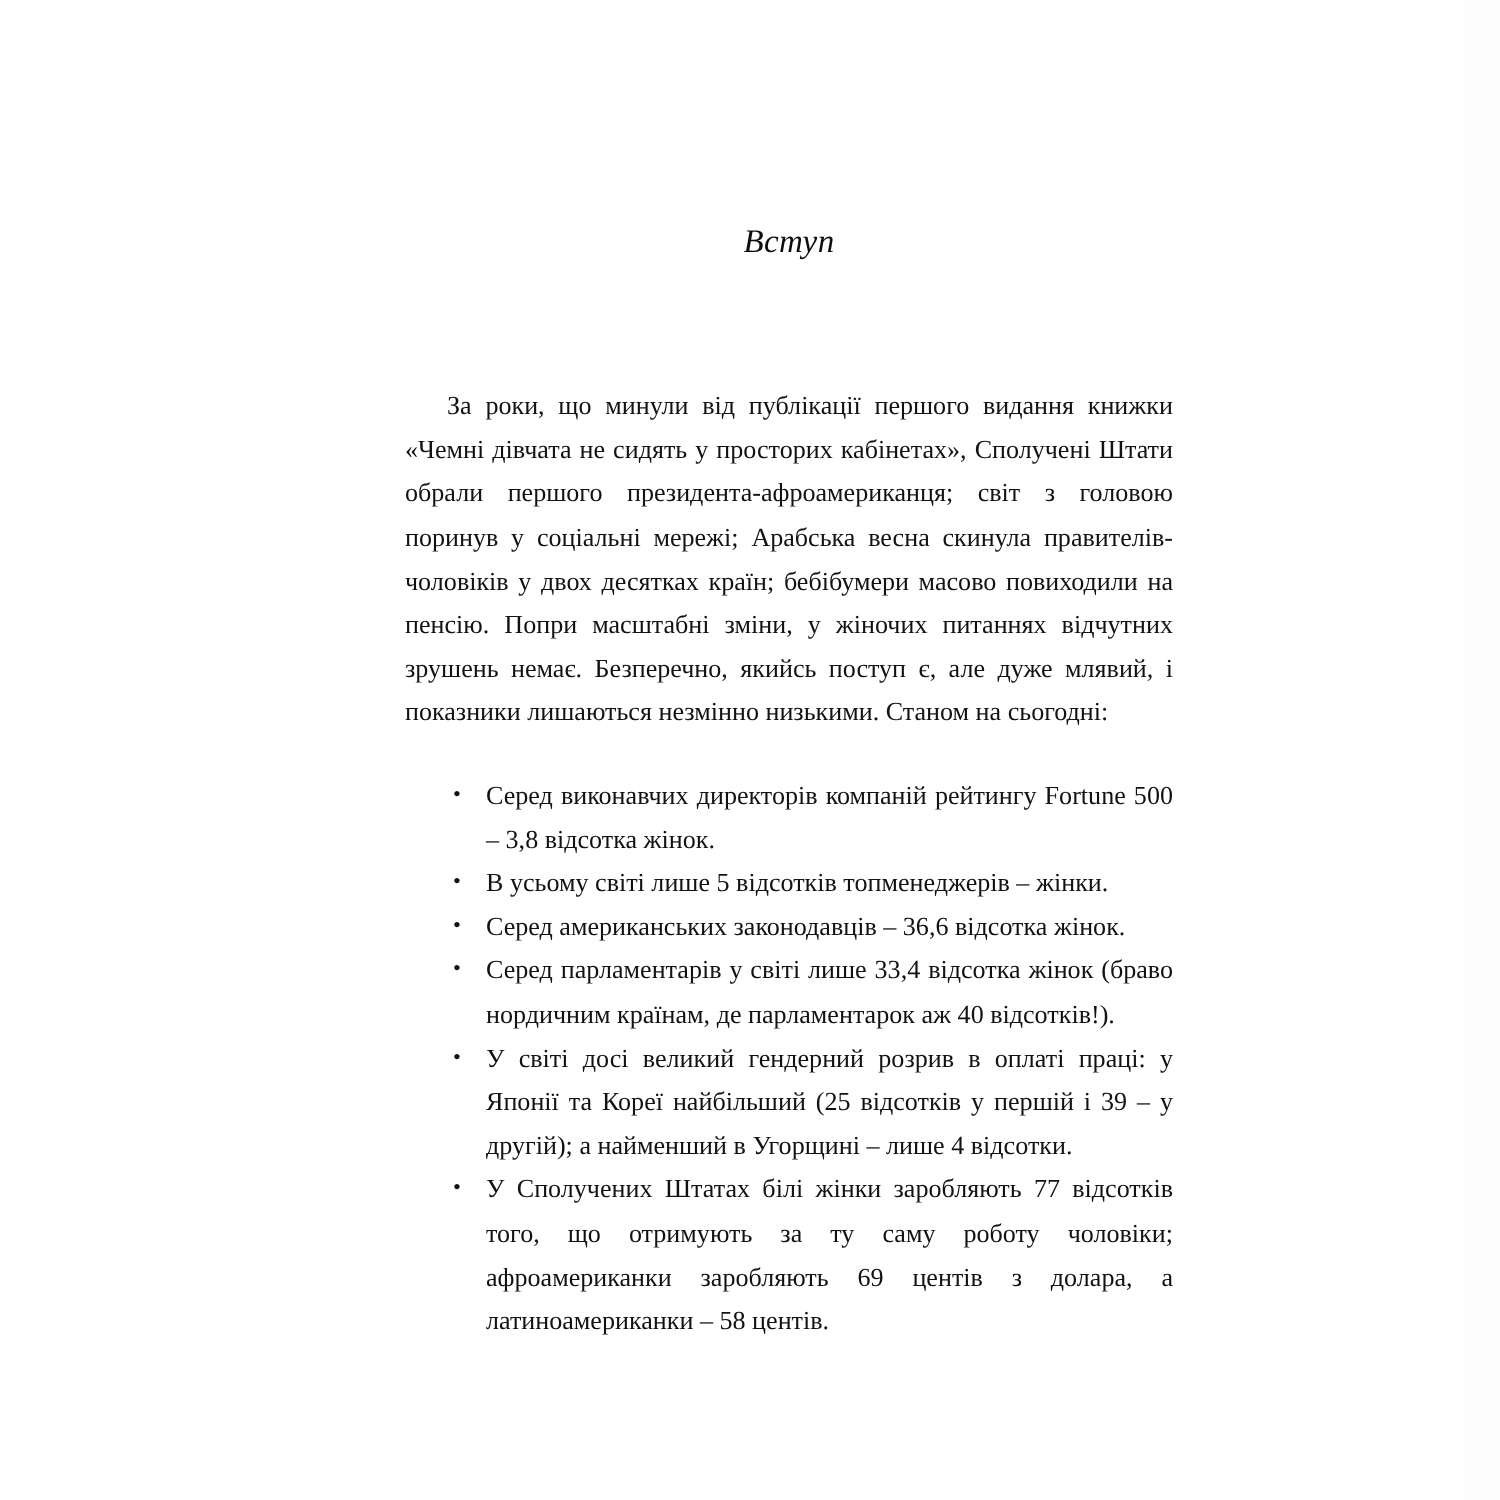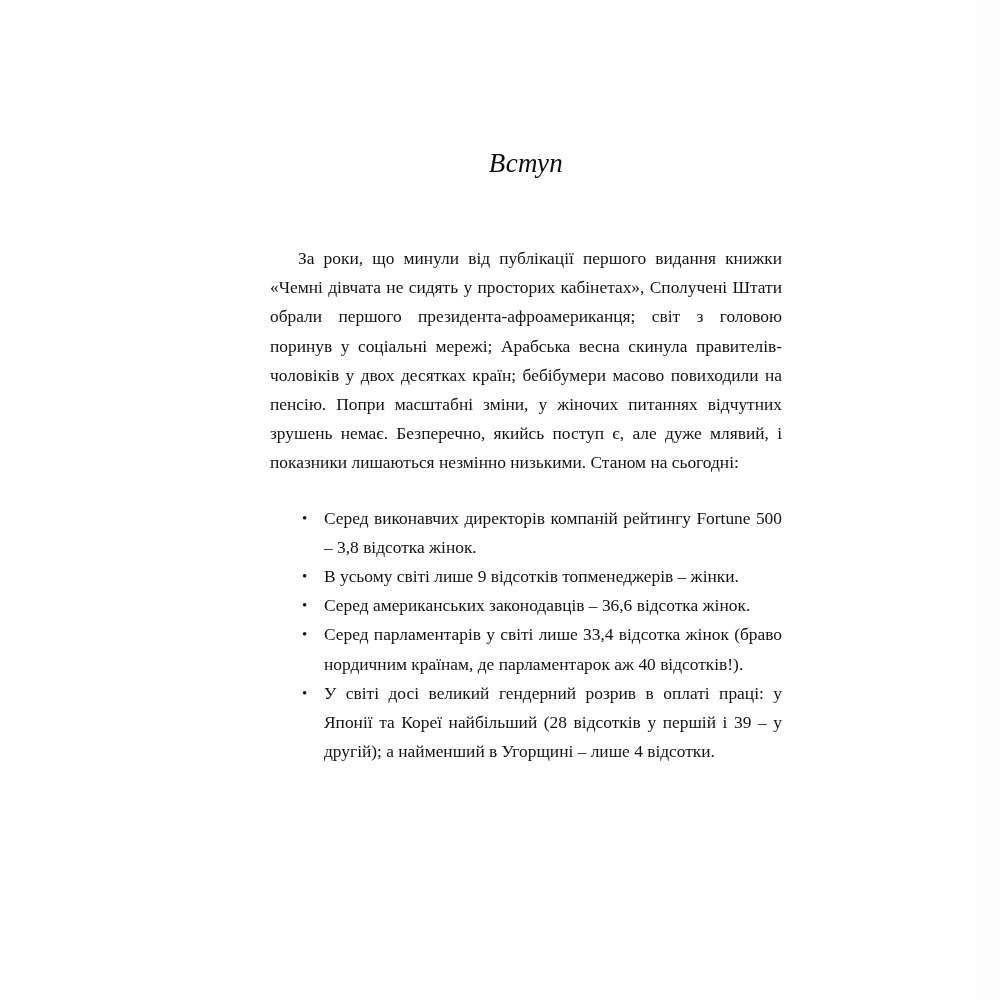--- a/index.html
+++ b/index.html
@@ -40,31 +40,31 @@
     top: 0;
     width: 512px;
     height: 1000px;
   }
   .chapter-title {
     margin: 0;
     padding: 0;
     text-align: center;
     font-style: italic;
     font-weight: normal;
-    font-size: 27px;
+    font-size: 22px;
     letter-spacing: 0.3px;
     color: #0d0d0d;
     position: absolute;
     top: 148px;
     left: 0;
     width: 512px;
   }
   .body-text {
     position: absolute;
-    top: 244px;
+    top: 256px;
     left: 0;
     width: 512px;
   }
   p.para {
     margin: 0;
     text-align: justify;
     text-justify: inter-word;
     font-size: 17.4px;
     line-height: 29.2px;
     text-indent: 28px;
@@ -110,27 +110,30 @@
     <h1 class="chapter-title">Вступ</h1>
 
     <div class="body-text">
       <p class="para">За роки, що минули від публікації першого видання книжки «Чемні дівчата не сидять у просторих кабінетах», Сполучені Штати обрали першого президента-афроамериканця; світ з головою поринув у соціальні мережі; Арабська весна скинула правителів-чоловіків у двох десятках країн; бебібумери масово повиходили на пенсію. Попри масштабні зміни, у жіночих питаннях відчутних зрушень немає. Безперечно, якийсь поступ є, але дуже млявий, і показники лишаються незмінно низькими. Станом на сьогодні:</p>
 
       <ul class="bullets">
         <li>
             <span class="txt">Серед виконавчих директорів компаній рейтингу Fortune 500 – 3,8 відсотка жінок.</span>
           </li>
         <li>
-            <span class="txt">В усьому світі лише 9 відсотків топменеджерів – жінки.</span>
+            <span class="txt">В усьому світі лише 5 відсотків топменеджерів – жінки.</span>
           </li>
         <li>
             <span class="txt">Серед американських законодавців – 36,6 відсотка жінок.</span>
           </li>
         <li>
             <span class="txt">Серед парламентарів у світі лише 33,4 відсотка жінок (браво нордичним країнам, де парламентарок аж 40 відсотків!).</span>
           </li>
         <li>
-            <span class="txt">У світі досі великий гендерний розрив в оплаті праці: у Японії та Кореї найбільший (28 відсотків у першій і 39 – у другій); а найменший в Угорщині – лише 4 відсотки.</span>
+            <span class="txt">У світі досі великий гендерний розрив в оплаті праці: у Японії та Кореї найбільший (25 відсотків у першій і 39 – у другій); а найменший в Угорщині – лише 4 відсотки.</span>
+          </li>
+        <li>
+            <span class="txt">У Сполучених Штатах білі жінки заробляють 77 відсотків того, що отримують за ту саму роботу чоловіки; афроамериканки заробляють 69 центів з долара, а латиноамериканки – 58 центів.</span>
           </li>
       </ul>
     </div>
   </div>
 </div>
 
 </body></html>

